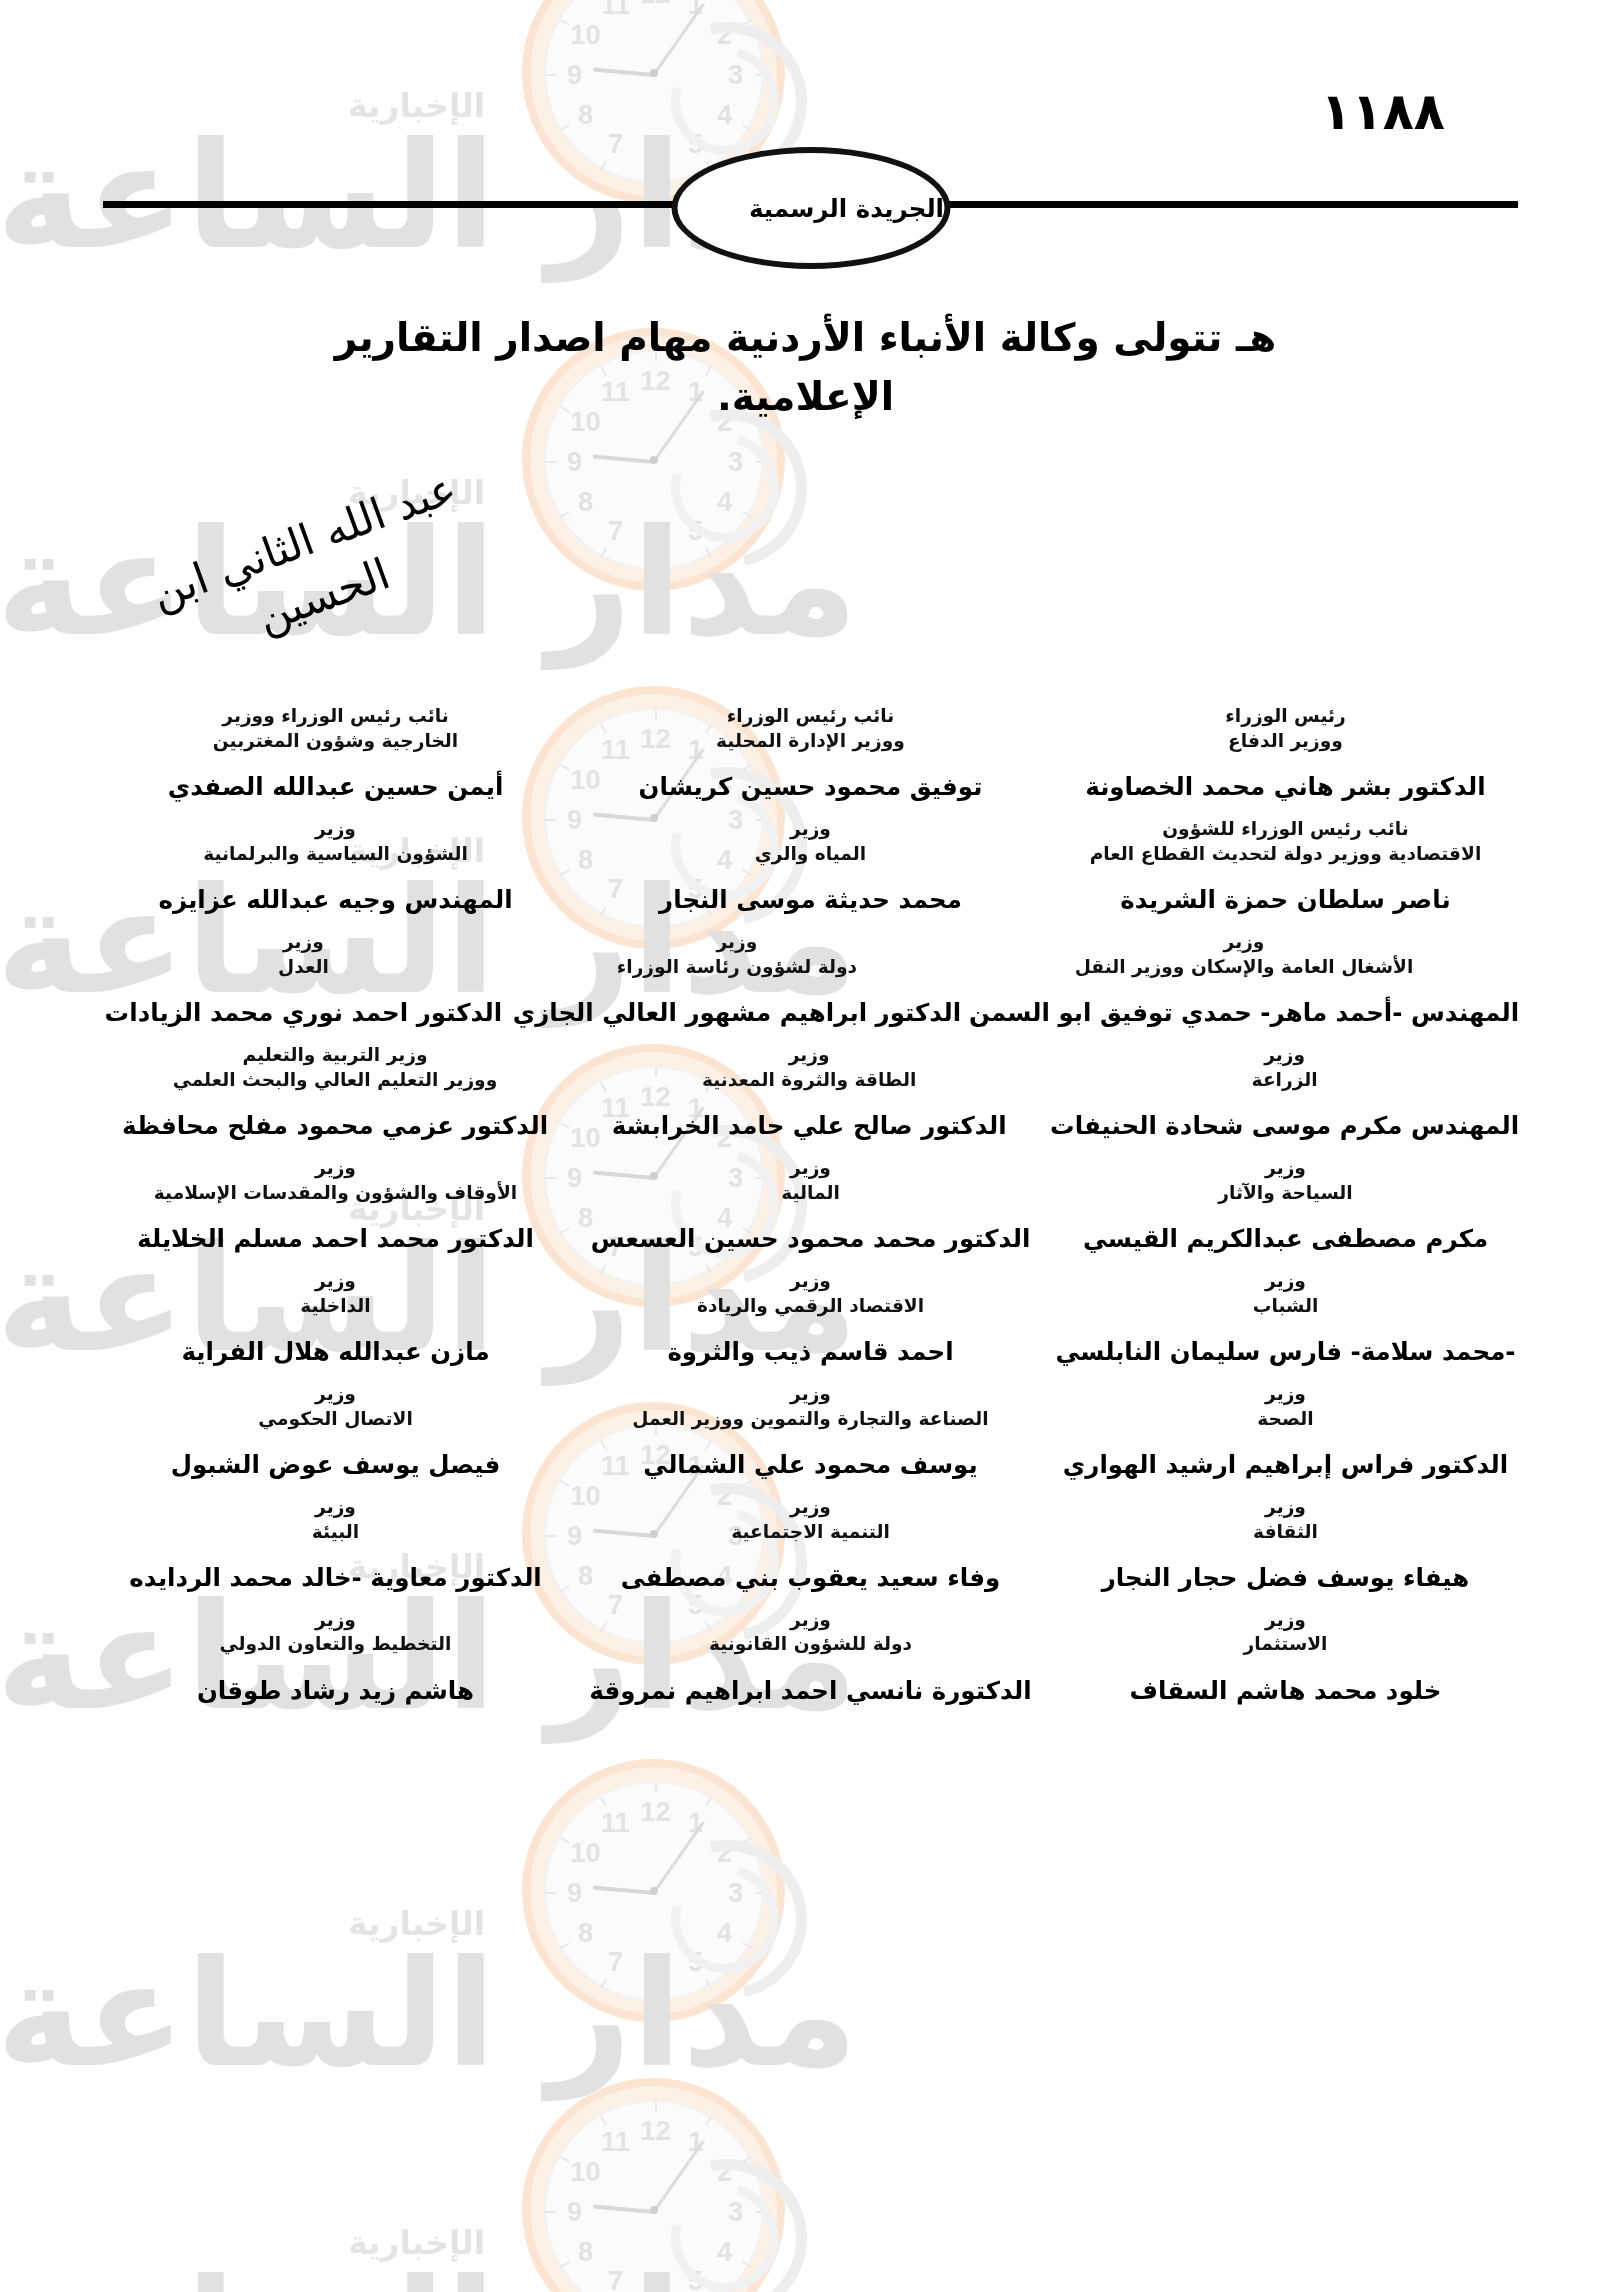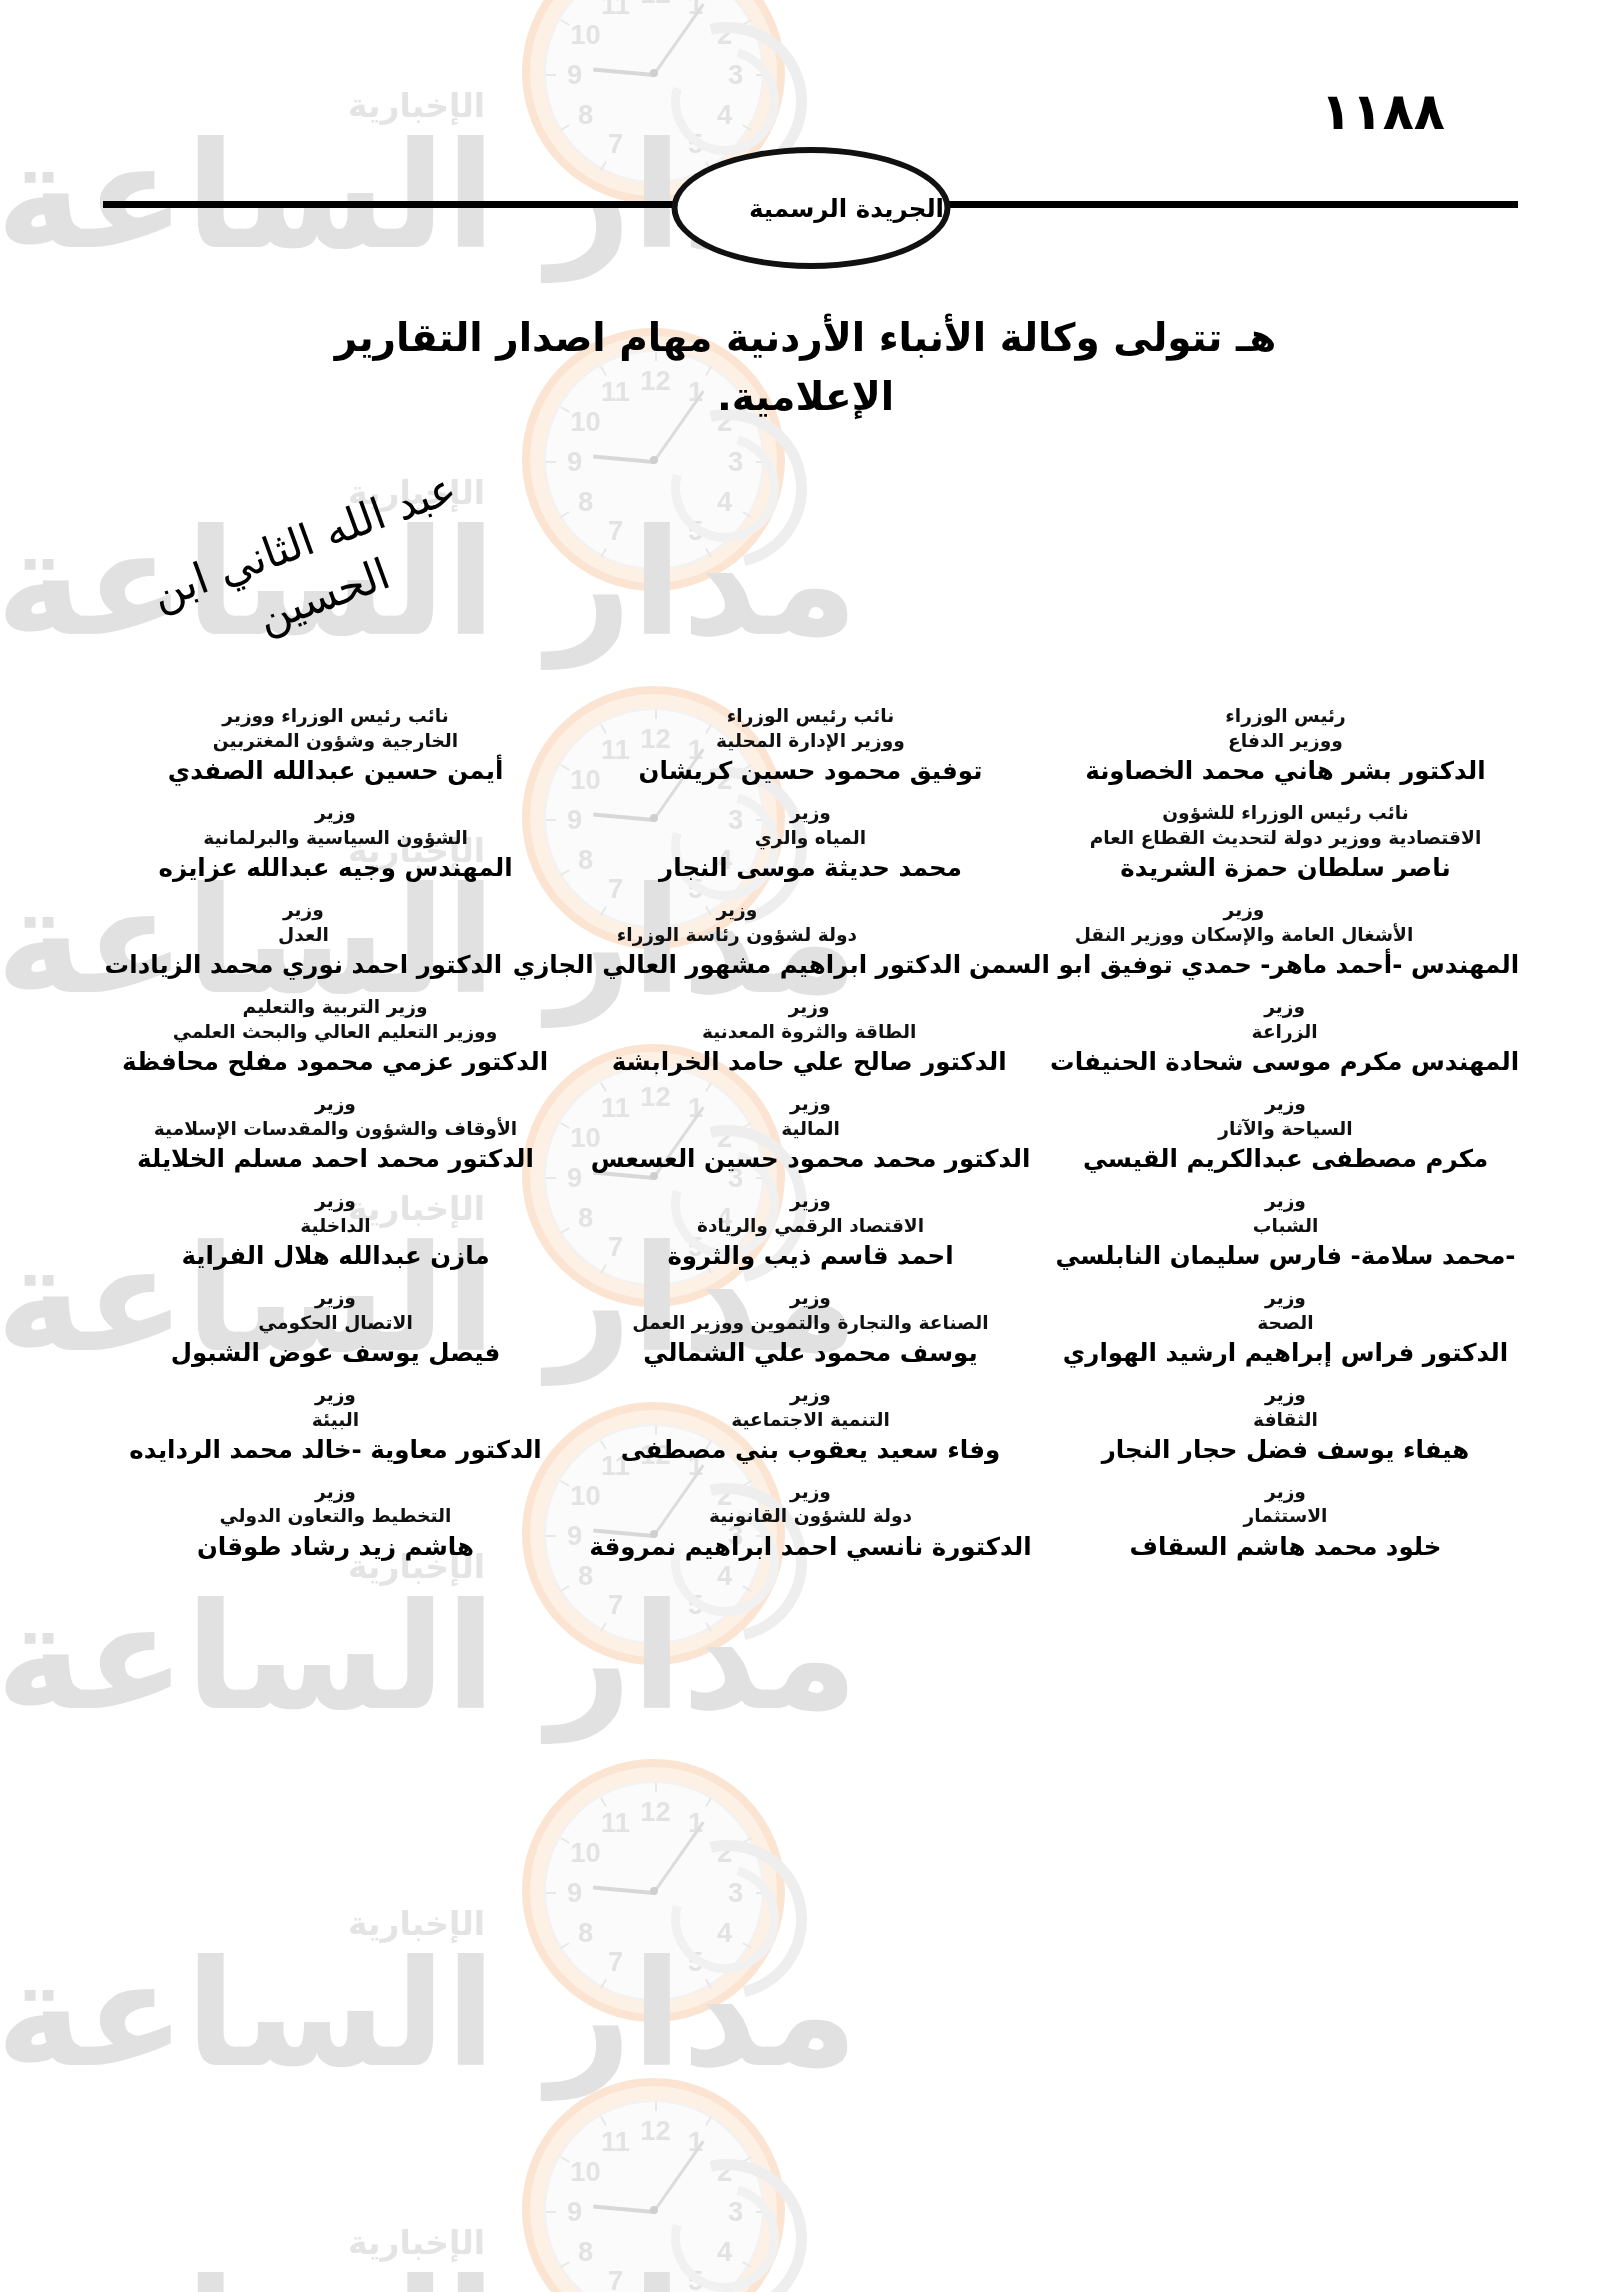--- a/index.html
+++ b/index.html
@@ -259,21 +259,21 @@
     font-weight: bold;
     color: #111;
     line-height: 1.33;
     white-space: nowrap;
   }
   .cab-name {
     font-size: 24.5px;
     font-weight: bold;
     color: #000;
     line-height: 1.3;
-    margin-top: 2px;
+    margin-top: 18px;
     white-space: nowrap;
   }
 </style>
 </head>
 <body>
 
 <div class="page">
 
   <div class="watermark-layer">
       <div class="wm-unit" style="left: 348px; top: -59px;">

